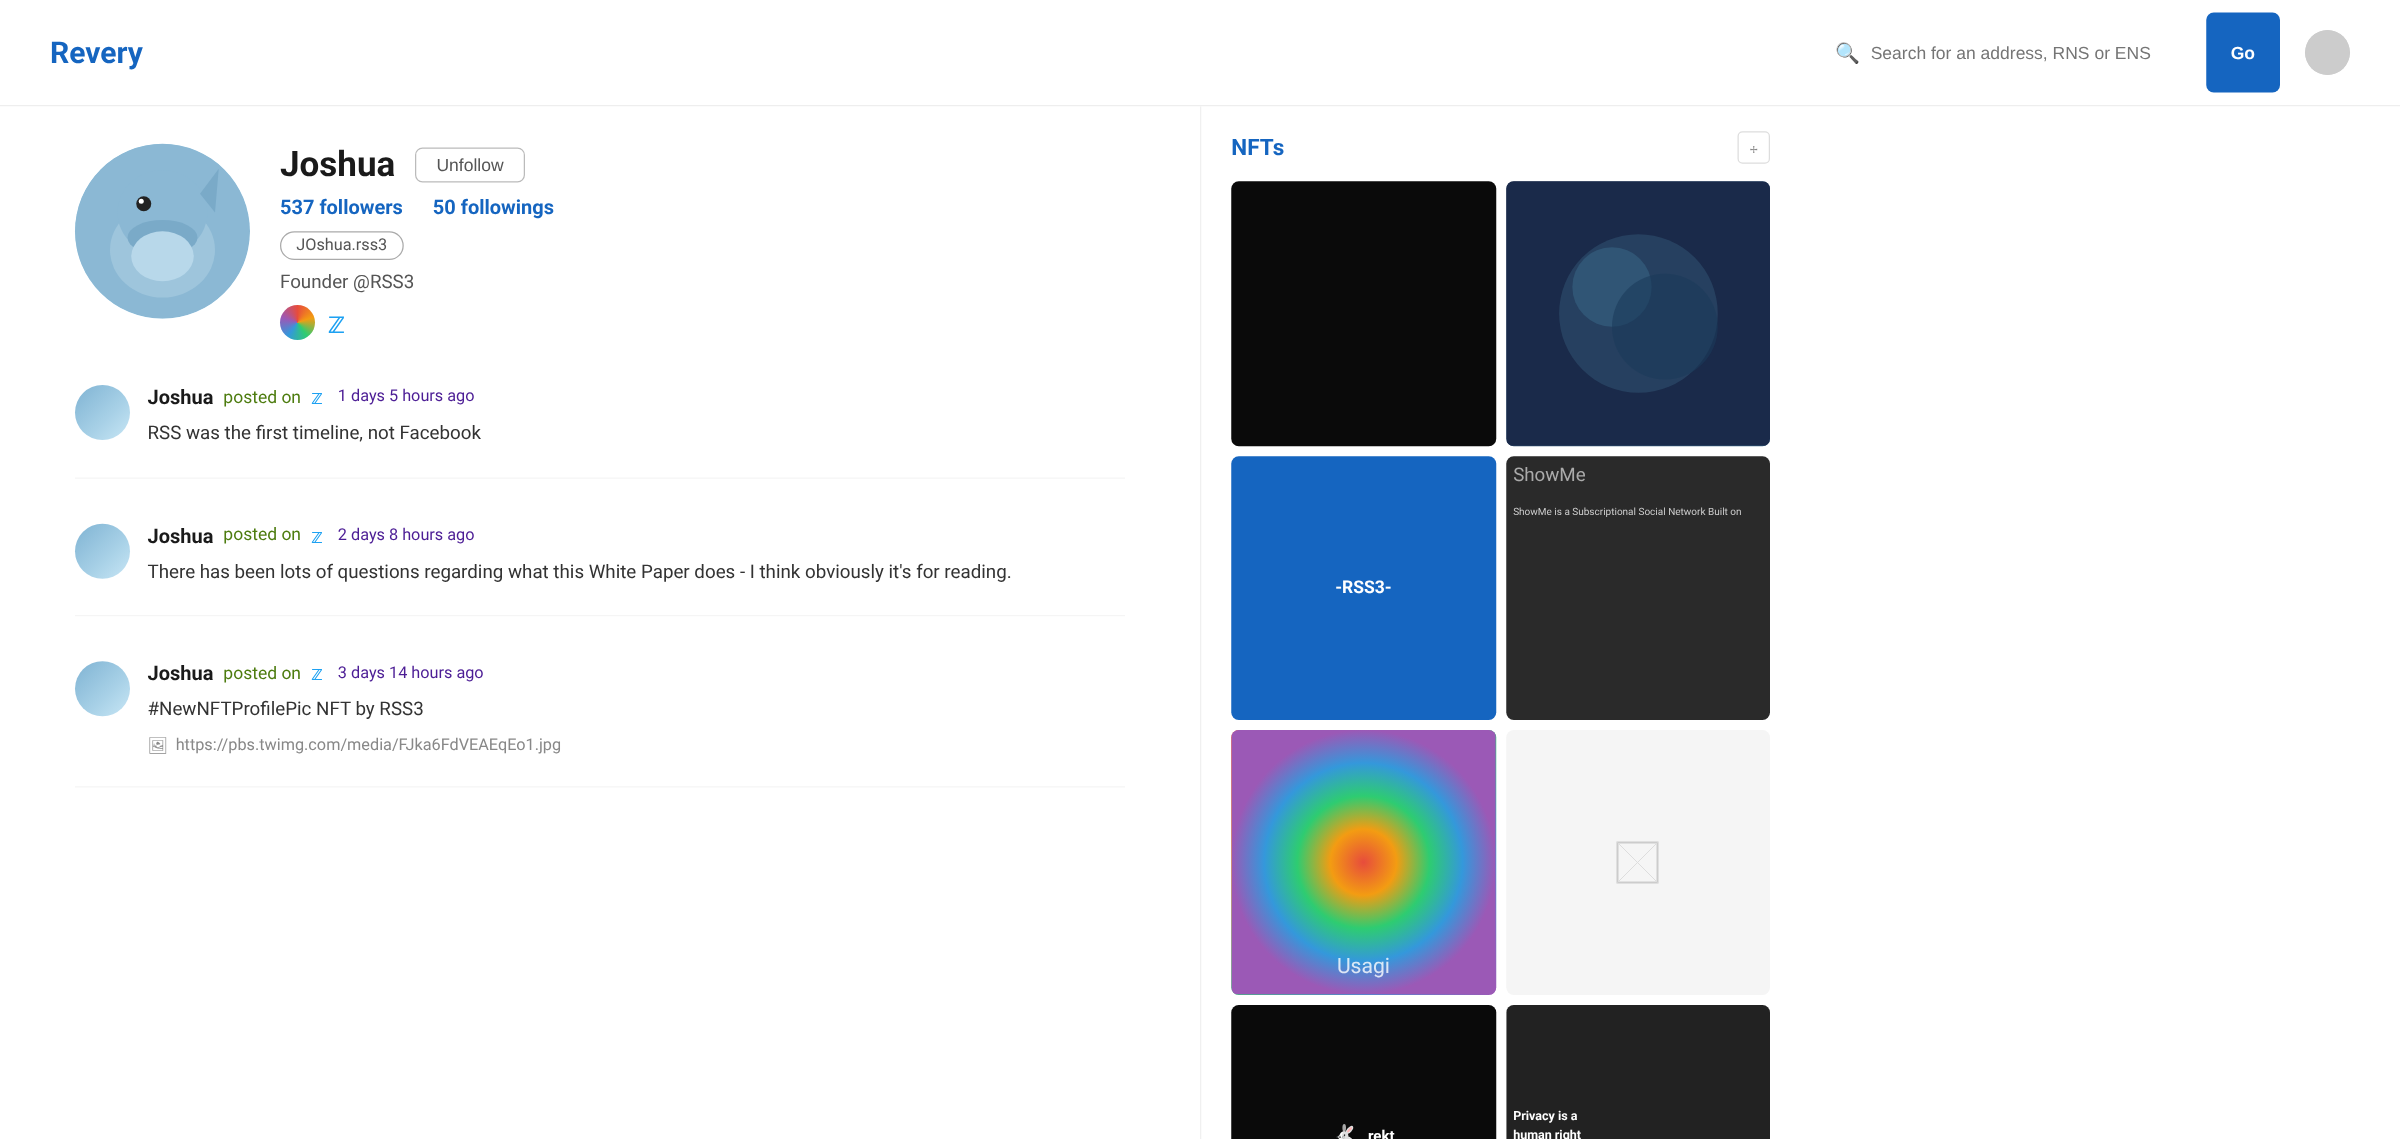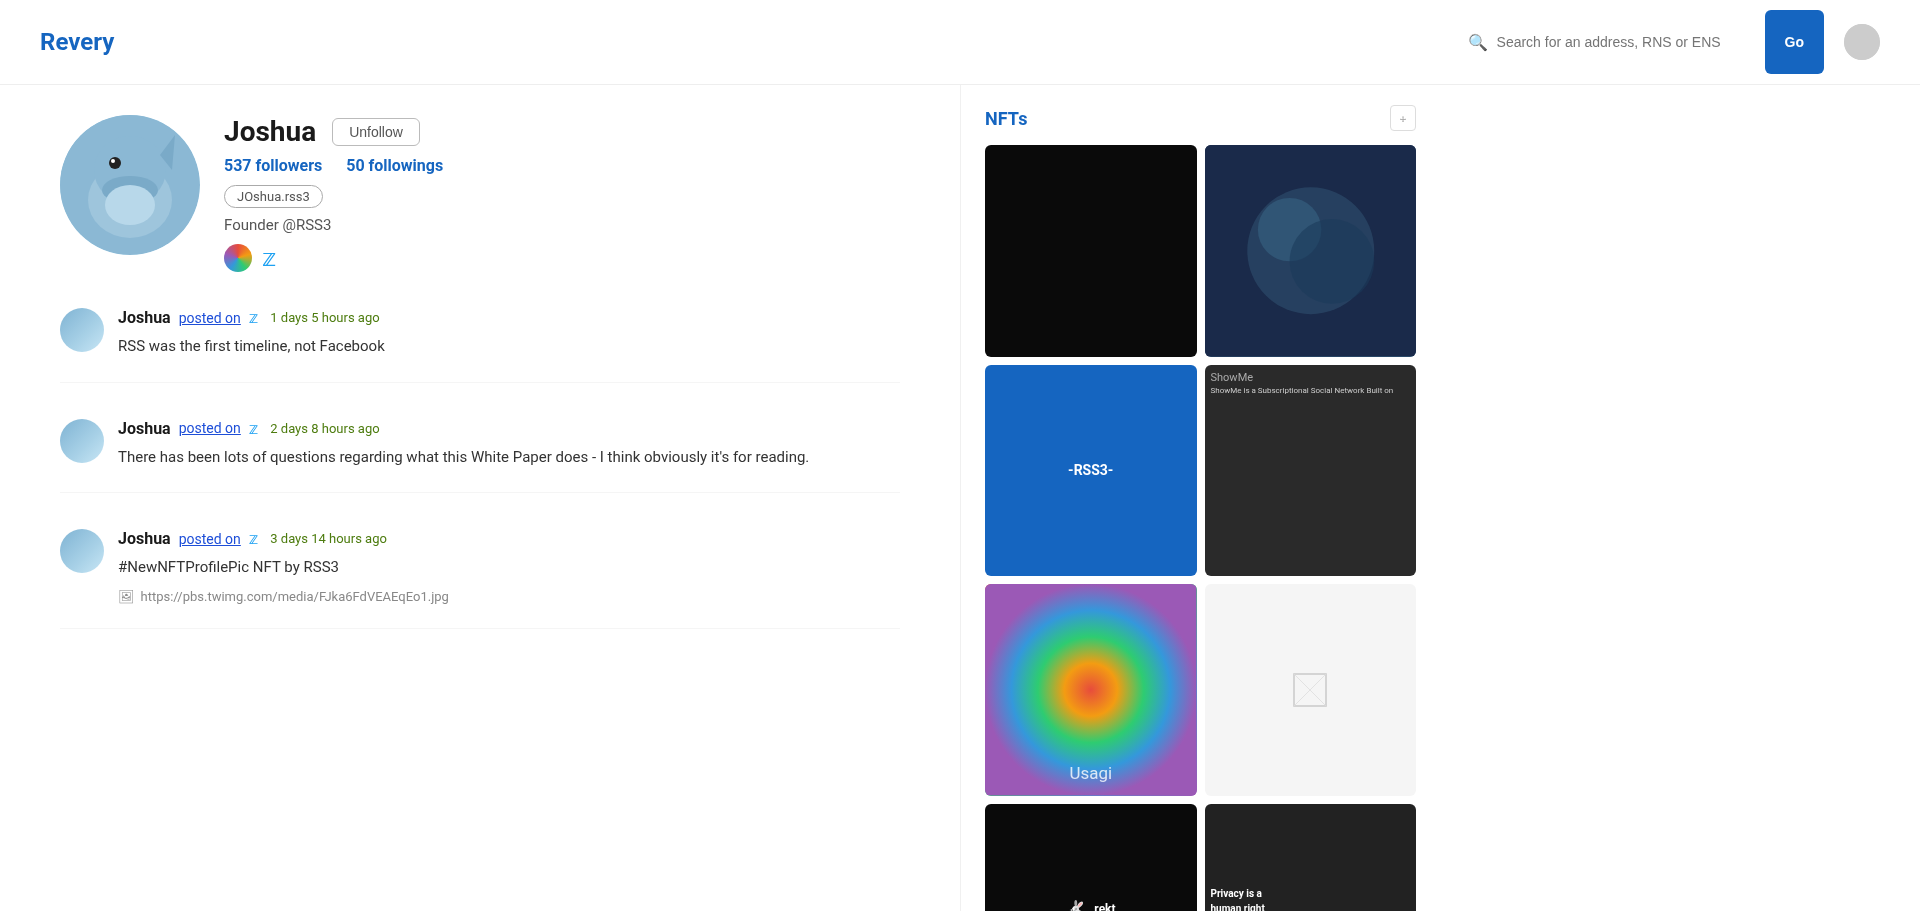--- a/index.html
+++ b/index.html
@@ -149,23 +149,23 @@
       border-bottom: 1px solid #f5f5f5;
     }
     .feed-content { flex: 1; }
     .feed-header {
       display: flex;
       align-items: center;
       gap: 8px;
       margin-bottom: 8px;
     }
     .feed-username { font-weight: 700; font-size: 16px; color: #1a1a1a; }
-    .feed-action { font-size: 14px; color: #1d4ed8; text-decoration: underline; }
+    .feed-action { font-size: 14px; color: #4d7c0f; }
     .feed-twitter { color: #1DA1F2; font-size: 16px; }
-    .feed-time { font-size: 13px; color: #4d7c0f; margin-left: 4px; }
+    .feed-time { font-size: 13px; color: #4c1d95; margin-left: 4px; }
     .feed-text { font-size: 15px; color: #333; line-height: 1.5; }
     .feed-image-placeholder {
       margin-top: 10px;
       display: flex;
       align-items: center;
       gap: 6px;
       font-size: 13px;
       color: #888;
     }
 
@@ -416,21 +416,21 @@
             <circle cx="40" cy="40" r="15" fill="#3a6a8a" opacity="0.5"></circle>
             <circle cx="60" cy="55" r="20" fill="#1a3a5a" opacity="0.6"></circle>
           </svg>
         </div>
 
         <div class="nft-item nft-blue">
           <span style="color:white;font-weight:700;font-size:14px;">-RSS3-</span>
         </div>
 
         <div class="nft-item nft-showme">
-          <div style="font-size:11px;color:#aaa;margin-bottom:2px;">ShowMe</div>
+          <div style="font-size:15px;color:#aaa;margin-bottom:16px;">ShowMe</div>
           <div style="font-size:8px;color:#ccc;line-height:1.3;text-align:right;">ShowMe is a Subscriptional Social Network Built on</div>
         </div>
 
         <div class="nft-item nft-colorful">
           <svg viewBox="0 0 100 100" width="100%" height="100%">
             <defs>
               <radialGradient id="cg1">
                 <stop offset="0%" stop-color="#e74c3c"></stop>
                 <stop offset="25%" stop-color="#f39c12"></stop>
                 <stop offset="50%" stop-color="#2ecc71"></stop>

